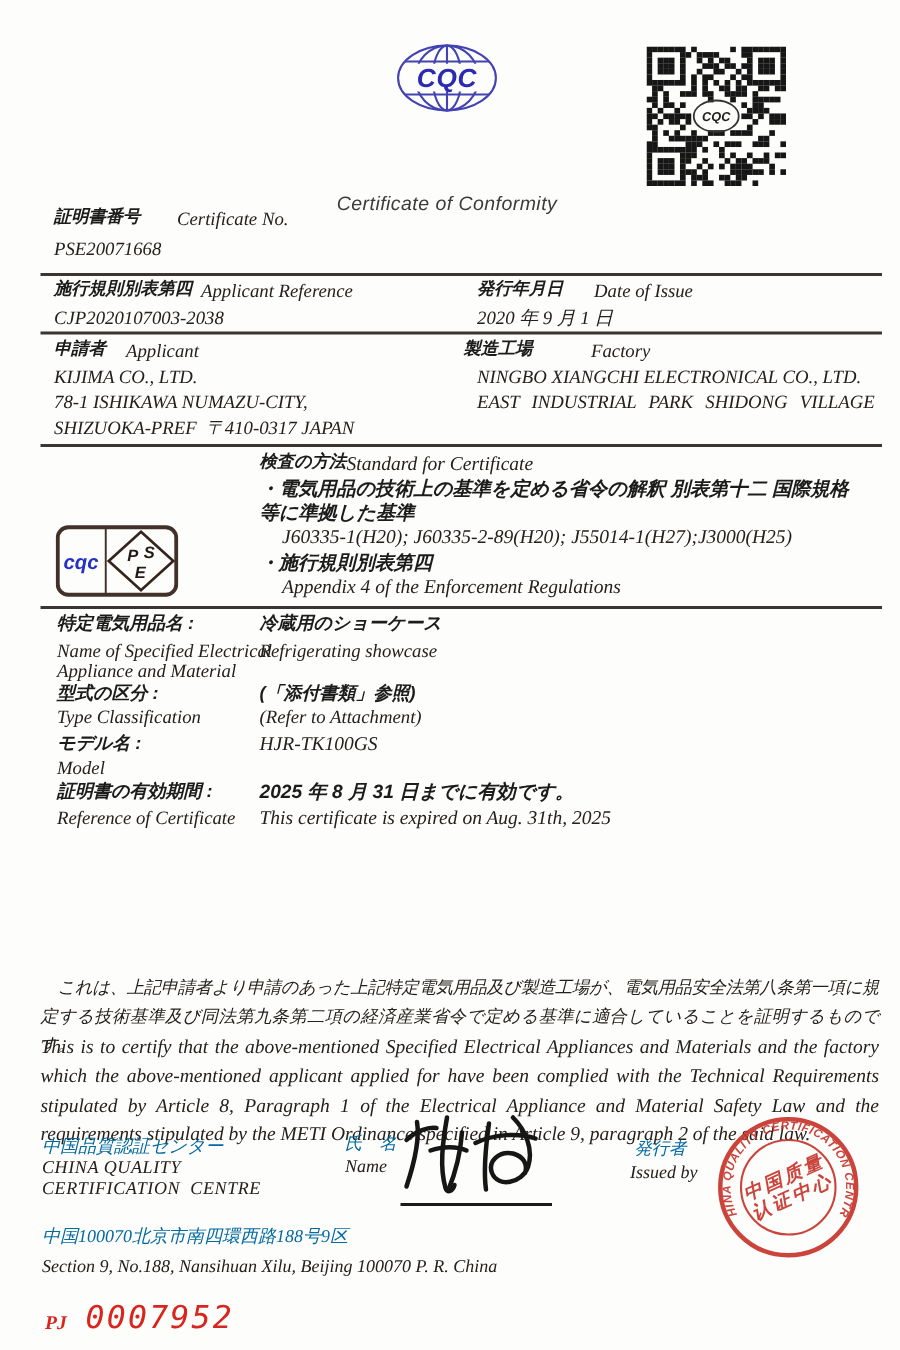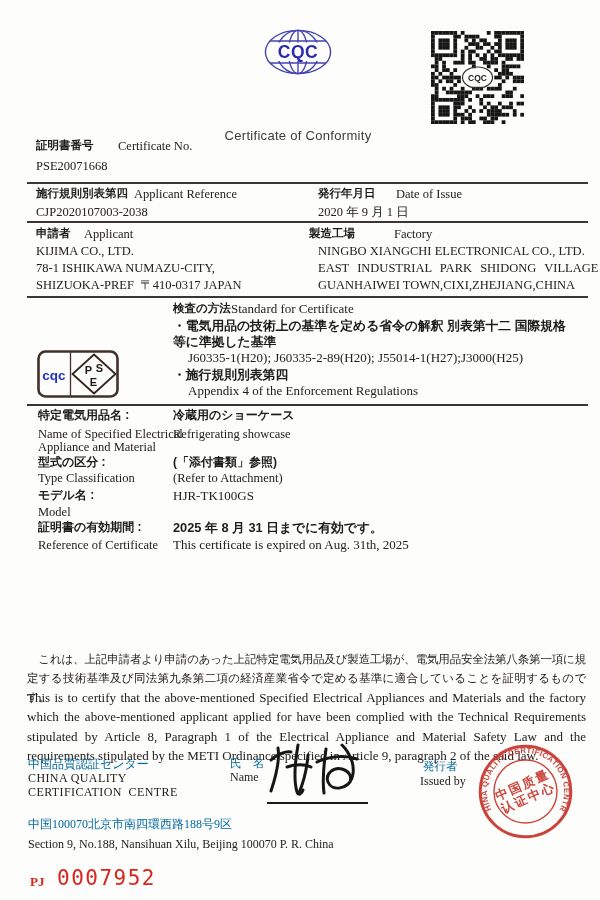--- a/index.html
+++ b/index.html
@@ -1,17 +1,17 @@
 <!DOCTYPE html>
 <html><head>
 <meta charset="utf-8">
 <style>
   html,body{margin:0;padding:0;background:#e8e8e8;}
   .page{position:relative;width:600px;height:900px;background:#fdfdfb;overflow:hidden;
-        font-family:"Liberation Serif","DejaVu Serif",serif;color:#222;}
+        font-family:"Liberation Serif","DejaVu Serif",serif;color:#222;font-style:italic;}
   .t{position:absolute;white-space:pre;line-height:1.15;}
   
   .jb{font-family:"Liberation Sans","DejaVu Sans",sans-serif;font-weight:bold;font-size:11.5px;color:#1c1c1c;}
   
   .jb2{font-family:"Liberation Sans","DejaVu Sans",sans-serif;font-weight:bold;font-size:12.8px;color:#1c1c1c;}
   .jbv{font-family:"Liberation Sans","DejaVu Sans",sans-serif;font-weight:bold;font-size:12px;color:#1c1c1c;}
   
   .sr{font-family:"Liberation Serif","DejaVu Serif",serif;font-size:12.5px;color:#24201d;}
   .jm{font-family:"Liberation Serif","DejaVu Serif",serif;font-size:11.5px;color:#0369a1;}
   .hr{position:absolute;left:27px;width:561px;height:2px;background:#3a3633;}
@@ -367,21 +367,20 @@
   <div class="t jb" style="left:36px;top:227px">申請者</div>
   <div class="t sr" style="left:84px;top:227px">Applicant</div>
   <div class="t sr" style="left:36px;top:244px">KIJIMA CO., LTD.</div>
   <div class="t sr" style="left:36px;top:261px">78-1 ISHIKAWA NUMAZU-CITY,</div>
   <div class="t sr" style="left:36px;top:278px">SHIZUOKA-PREF  〒410-0317 JAPAN</div>
 
   <div class="t jb" style="left:309px;top:227px">製造工場</div>
   <div class="t sr" style="left:394px;top:227px">Factory</div>
   <div class="t sr ws5" style="left:318px;top:261px">EAST INDUSTRIAL PARK SHIDONG VILLAGE</div>
   <div class="t sr" style="left:318px;top:244px">NINGBO XIANGCHI ELECTRONICAL CO., LTD.</div>
-  <div class="t sr" style="left:318px;top:278px">GUANHAIWEI TOWN,CIXI,ZHEJIANG,CHINA</div>
 
   <div class="hr" style="top:296px"></div>
 
   <div class="t jb" style="left:173px;top:302px">検査の方法</div>
   <div class="t sr" style="left:231px;top:302px;font-size:13px">Standard for Certificate</div>
   <div class="t jb2" style="left:173px;top:319px">・電気用品の技術上の基準を定める省令の解釈 別表第十二 国際規格</div>
   <div class="t jb2" style="left:173px;top:335px">等に準拠した基準</div>
   <div class="t sr" style="left:188px;top:351px;font-size:13px">J60335-1(H20); J60335-2-89(H20); J55014-1(H27);J3000(H25)</div>
   <div class="t jb2" style="left:173px;top:368px">・施行規則別表第四</div>
   <div class="t sr" style="left:188px;top:384px;font-size:13px">Appendix 4 of the Enforcement Regulations</div>

